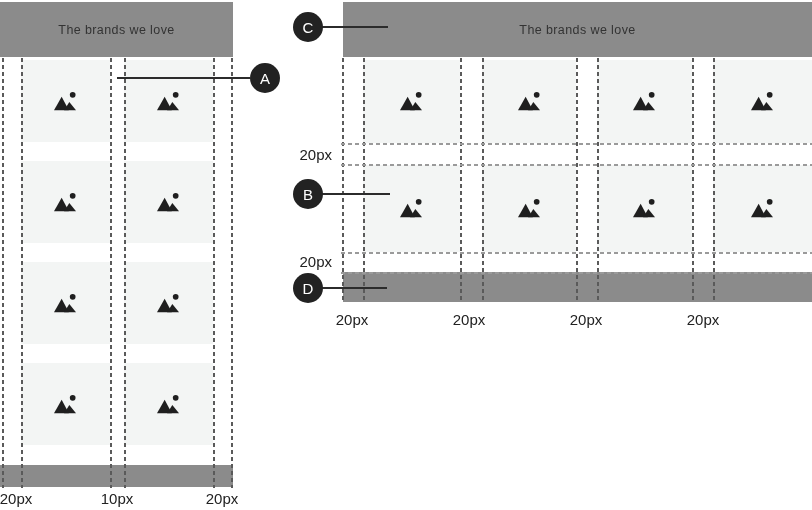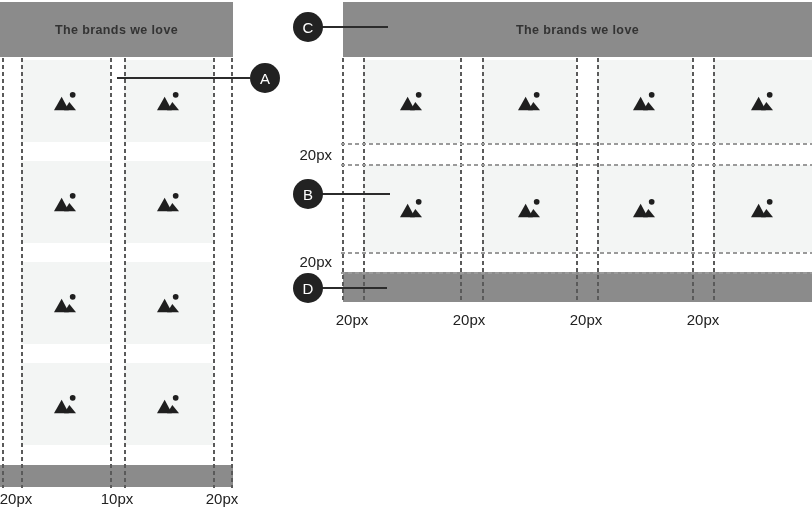--- a/index.html
+++ b/index.html
@@ -2,21 +2,21 @@
 <html><head>
 <meta charset="utf-8">
 <style>
   html,body{margin:0;padding:0;}
   body{width:812px;height:510px;background:#ffffff;overflow:hidden;
        font-family:"Liberation Sans","DejaVu Sans",sans-serif;}
   .canvas{position:relative;width:812px;height:510px;background:#fff;}
 
   .bar{position:absolute;background:#8b8b8b;z-index:1;}
   .bar.header{display:flex;align-items:center;justify-content:center;}
-  .bar-title{color:#333333;font-weight:700;font-size:12.5px;letter-spacing:.4px;}
+  .bar-title{color:#333333;font-weight:400;font-size:12.5px;letter-spacing:.4px;}
 
   .tile{position:absolute;background:#f3f5f4;z-index:1;
         display:flex;align-items:center;justify-content:center;}
   .tile svg{display:block;}
 
   .vline{position:absolute;width:1.5px;z-index:3;
          background:repeating-linear-gradient(to bottom,#5a5a5a 0 4px,transparent 4px 7px);}
   .hline{position:absolute;height:1.5px;z-index:3;
          background:repeating-linear-gradient(to right,#9a9a9a 0 4px,transparent 4px 7px);}
 

